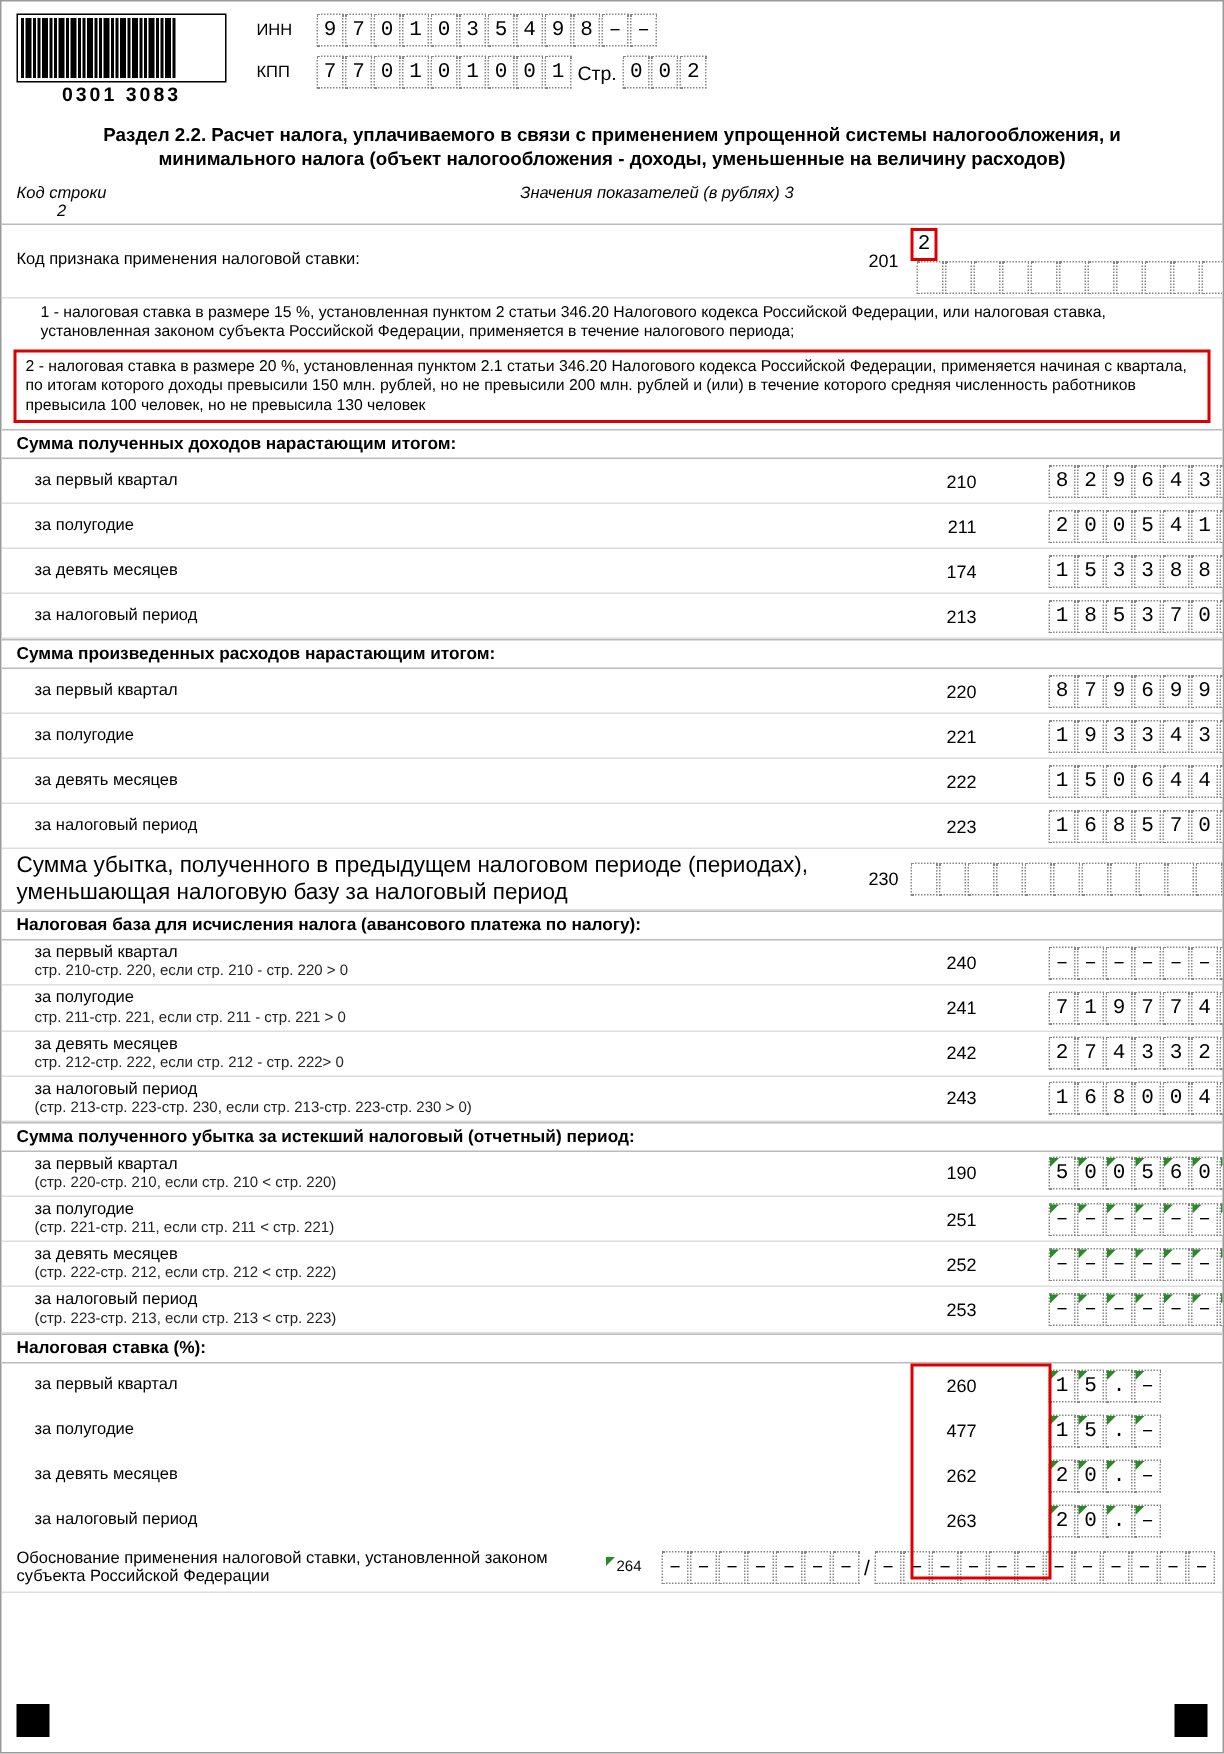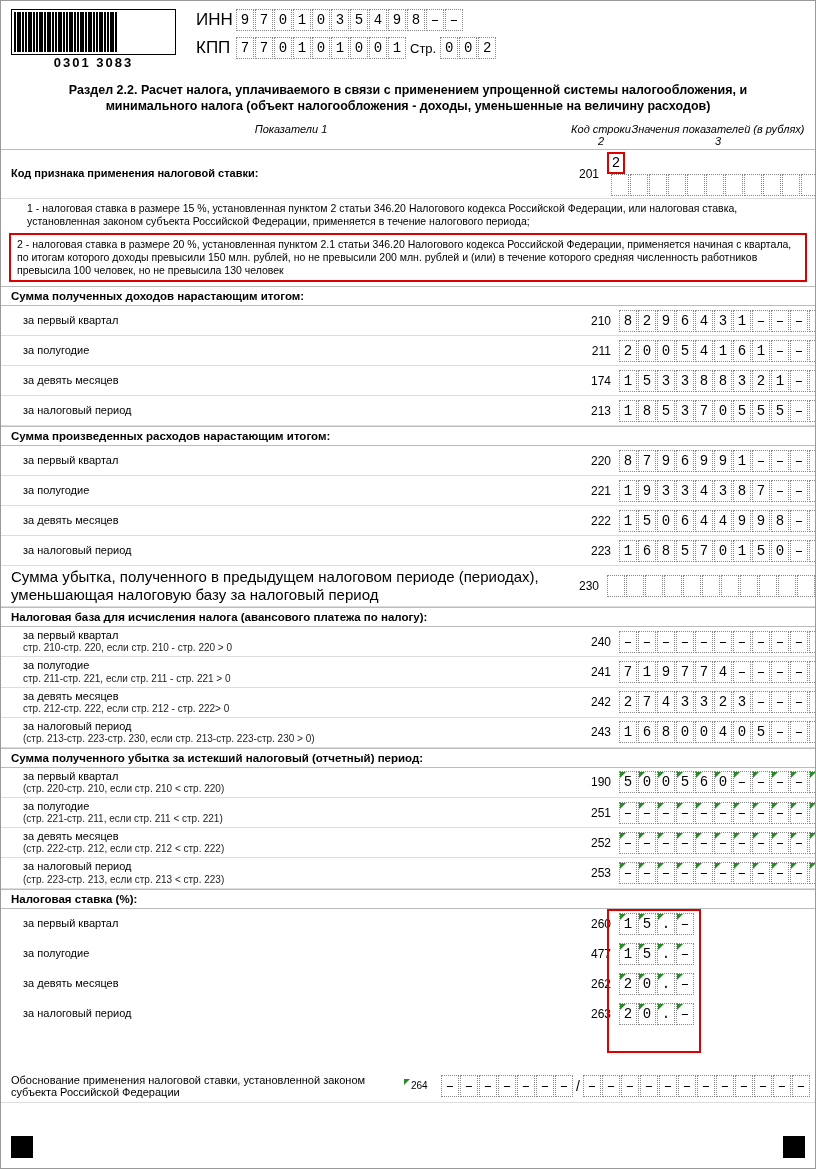--- a/index.html
+++ b/index.html
@@ -17,42 +17,42 @@
     border: 1px solid #999;
     box-sizing: border-box;
     overflow: hidden;
   }
   .top-bar {
     display: flex;
     align-items: flex-start;
     padding: 8px 10px 4px 10px;
   }
   .barcode-box {
-    width: 165px;
+    width: 140px;
     margin-right: 20px;
   }
   .barcode {
     display: flex;
     align-items: flex-end;
     height: 40px;
     border: 1px solid #000;
     padding: 2px;
     gap: 1px;
   }
   .barcode span {
     display: inline-block;
     background: #000;
     width: 2px;
     height: 100%;
   }
   .barcode span.w { width: 4px; }
   .barcode-text { font-weight: bold; letter-spacing: 2px; text-align: center; font-size: 13px; }
   .id-lines { flex: 0 0 auto; }
   .id-row { display: flex; align-items: center; margin-bottom: 6px; }
-  .id-row .lbl { width: 40px; font-size: 17px; }
+  .id-row .lbl { width: 40px; font-size: 11px; }
   .cells { display: flex; gap: 1px; }
   .cell {
     width: 18px;
     height: 22px;
     border: 1px dotted #888;
     display: flex;
     align-items: center;
     justify-content: center;
     font-size: 14px;
     font-family: "Courier New", monospace;
@@ -120,28 +120,27 @@
     padding: 3px 20px 3px 26px;
   }
   .val .cells { gap: 1px; }
   .sep-slash {
     display: inline-flex; align-items: center; justify-content: center;
     width: 10px; height: 22px; font-size: 14px;
   }
   .black-sq {
     width: 22px; height: 22px; background: #000; position: absolute;
   }
-  .row.tight { min-height: 30px; }
+  .row.tight { min-height: 30px; gap: 40px; }
   .row.twoline .desc { font-size: 15px; }
   .group264 {
     display: flex;
     align-items: center;
     padding: 4px 10px;
     border-bottom: 1px solid #ddd;
-    margin-top: 41px;
   }
   .group264 .desc { flex: 0 0 400px; font-size: 11px; }
   .group264 .code { flex: 0 0 30px; font-size: 10px; position: relative;}
   .group264 .code::before {
     content: '';
     position: absolute;
     top: -1px; left: -7px;
     border-top: 6px solid #2a8a2a;
     border-right: 6px solid transparent;
   }
@@ -237,27 +236,26 @@
             <span class="cell">0</span>
             <span class="cell">2</span>
           </div>
       </div>
     </div>
   </div>
 
   <div class="title">Раздел 2.2. Расчет налога, уплачиваемого в связи с применением упрощенной системы налогообложения, и минимального налога (объект налогообложения - доходы, уменьшенные на величину расходов)</div>
 
   <div class="col-head">
-    <div class="c1"><span>Показатели 1</span></div>
     <div class="c2"><span>Код строки 2</span></div>
     <div class="c3"><span>Значения показателей (в рублях) 3</span></div>
   </div>
 
   <div class="row">
-    <div class="desc" style="font-weight:bold;">Код признака применения налоговой ставки:</div>
+    <div class="desc" style="font-weight:normal;">Код признака применения налоговой ставки:</div>
     <div class="code">201</div>
     <div class="val">
       <span class="cells">
           <span class="cell red-box">2</span>
         </span>
       <span class="cells" style="margin-left:4px;">
           <span class="cell"></span>
           <span class="cell"></span>
           <span class="cell"></span>
           <span class="cell"></span>

